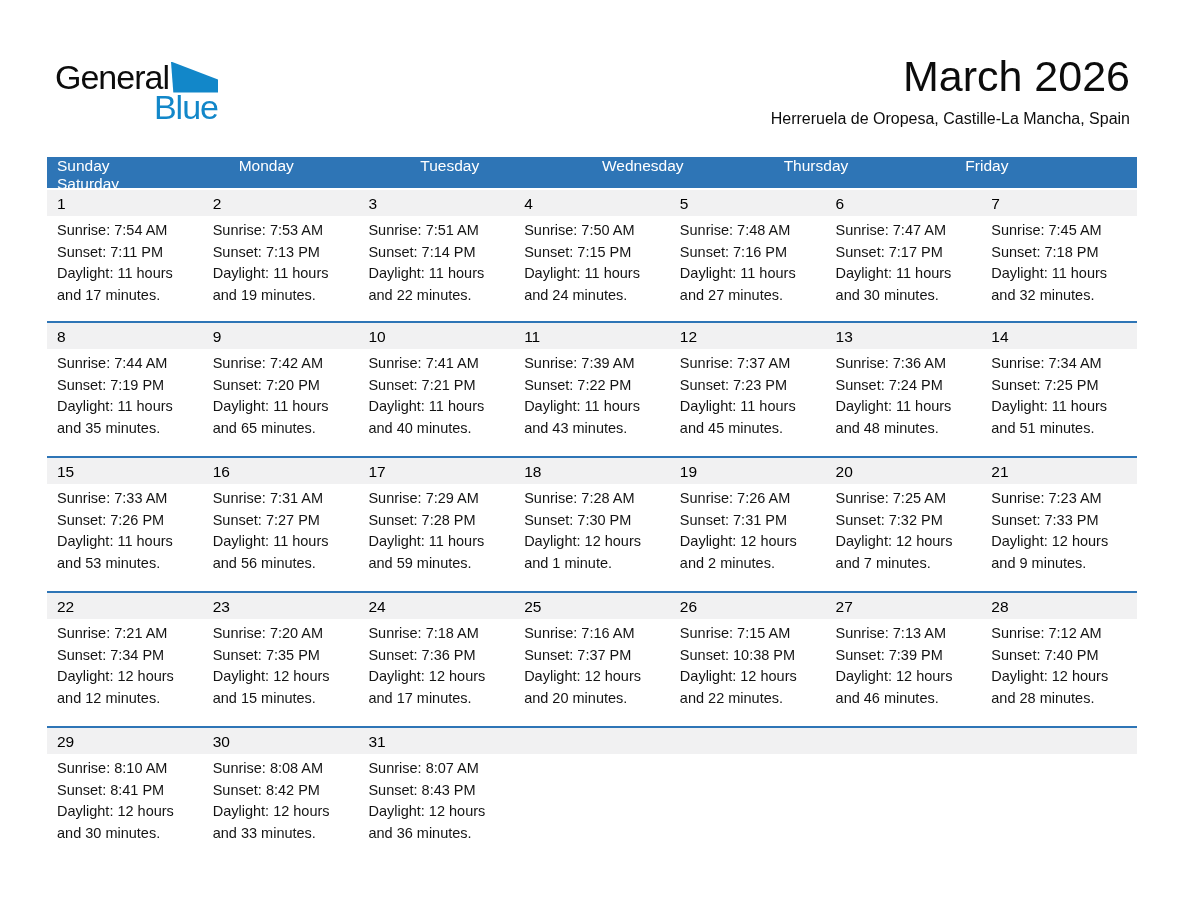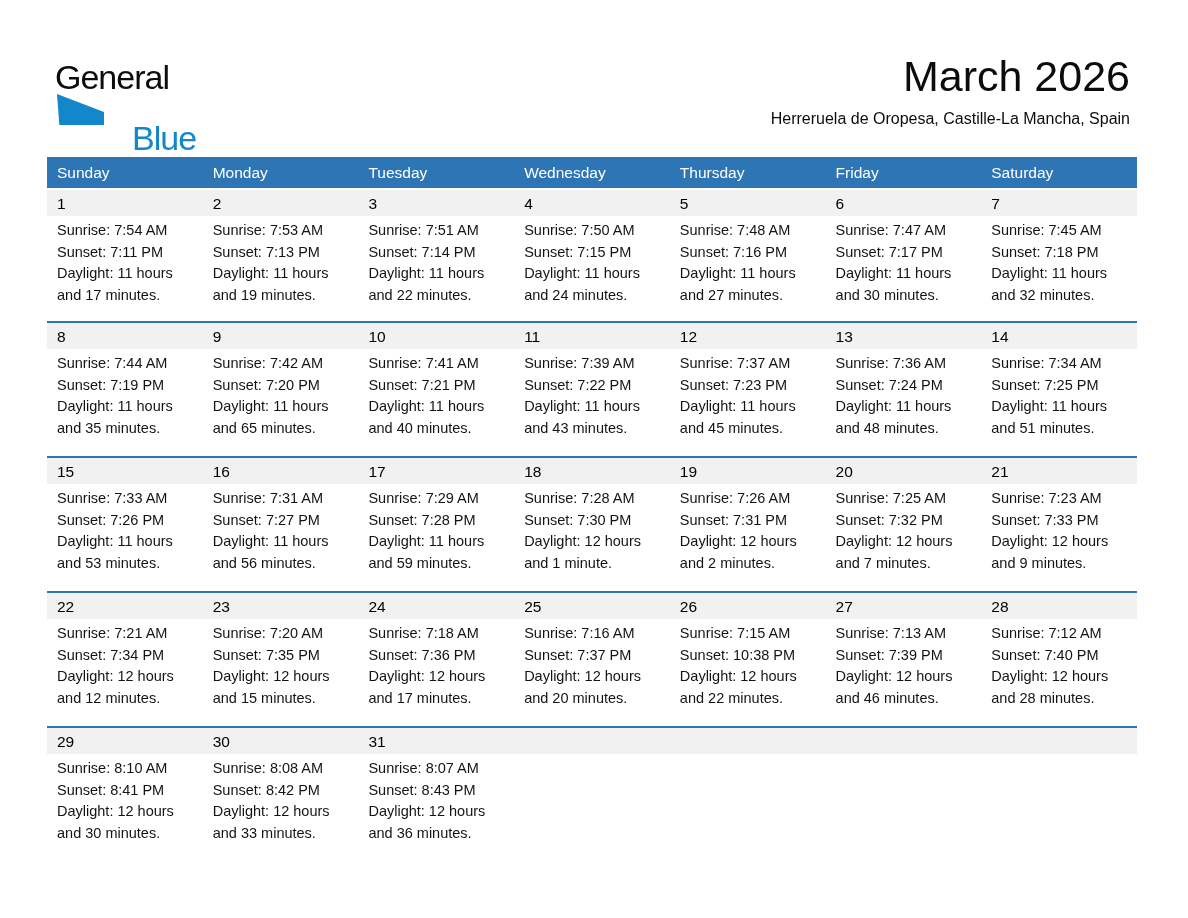--- a/index.html
+++ b/index.html
@@ -6,40 +6,40 @@
   html, body { background: #fff; }
   body {
     font-family: "Liberation Sans", "DejaVu Sans", sans-serif;
     width: 1188px; height: 918px; overflow: hidden; position: relative;
     color: #111;
   }
   .page { position: relative; width: 1188px; height: 918px; background: #fff; }
 
   
   .logo { position: absolute; left: 55px; top: 60px; }
-  .logo-row1 { display: flex; align-items: flex-start; flex-direction: column; }
+  .logo-row1 { display: flex; align-items: center; }
   .logo-general { font-size: 34px; color: #0c0c0c; letter-spacing: -1px; line-height: 1; }
   .logo-triangle {
     display: inline-block; width: 47px; height: 31px; margin-left: 2px;
     background: var(--logo-blue, #1287C9);
     clip-path: polygon(0 0, 100% 58%, 100% 100%, 5% 100%);
   }
   .logo-blue {
     font-size: 34px; color: var(--logo-blue, #1287C9);
     letter-spacing: -1px; line-height: 1; margin-left: 77px; margin-top: -4px; text-align: right;
   }
 
   .titles { position: absolute; right: 58px; top: 52px; text-align: right; width: 900px; }
   .cal-title { font-size: 43px; color: #0c0c0c; font-weight: normal; line-height: 1.15; }
   .cal-subtitle { font-size: 16px; color: #0c0c0c; font-weight: normal; margin-top: 9px; }
 
   
   .calendar { position: absolute; left: 47px; top: 157px; width: 1090px; }
   .weekday-row {
-    display: grid; grid-template-columns: repeat(7, 1fr);
+    display: grid; grid-template-columns: repeat(6, 1fr);
     background: var(--header-bar, #2E75B6); height: 31px; align-items: center;
   }
   .weekday-cell { color: #fff; font-size: 15.5px; padding-left: 10px; }
 
   .week-row {
     display: grid; grid-template-columns: repeat(7, 1fr);
     height: 135px; border-top: 2px solid var(--row-separator, #2E75B6);
   }
   .week-row.first { border-top: 2px solid #ffffff; height: 133px; }
 

